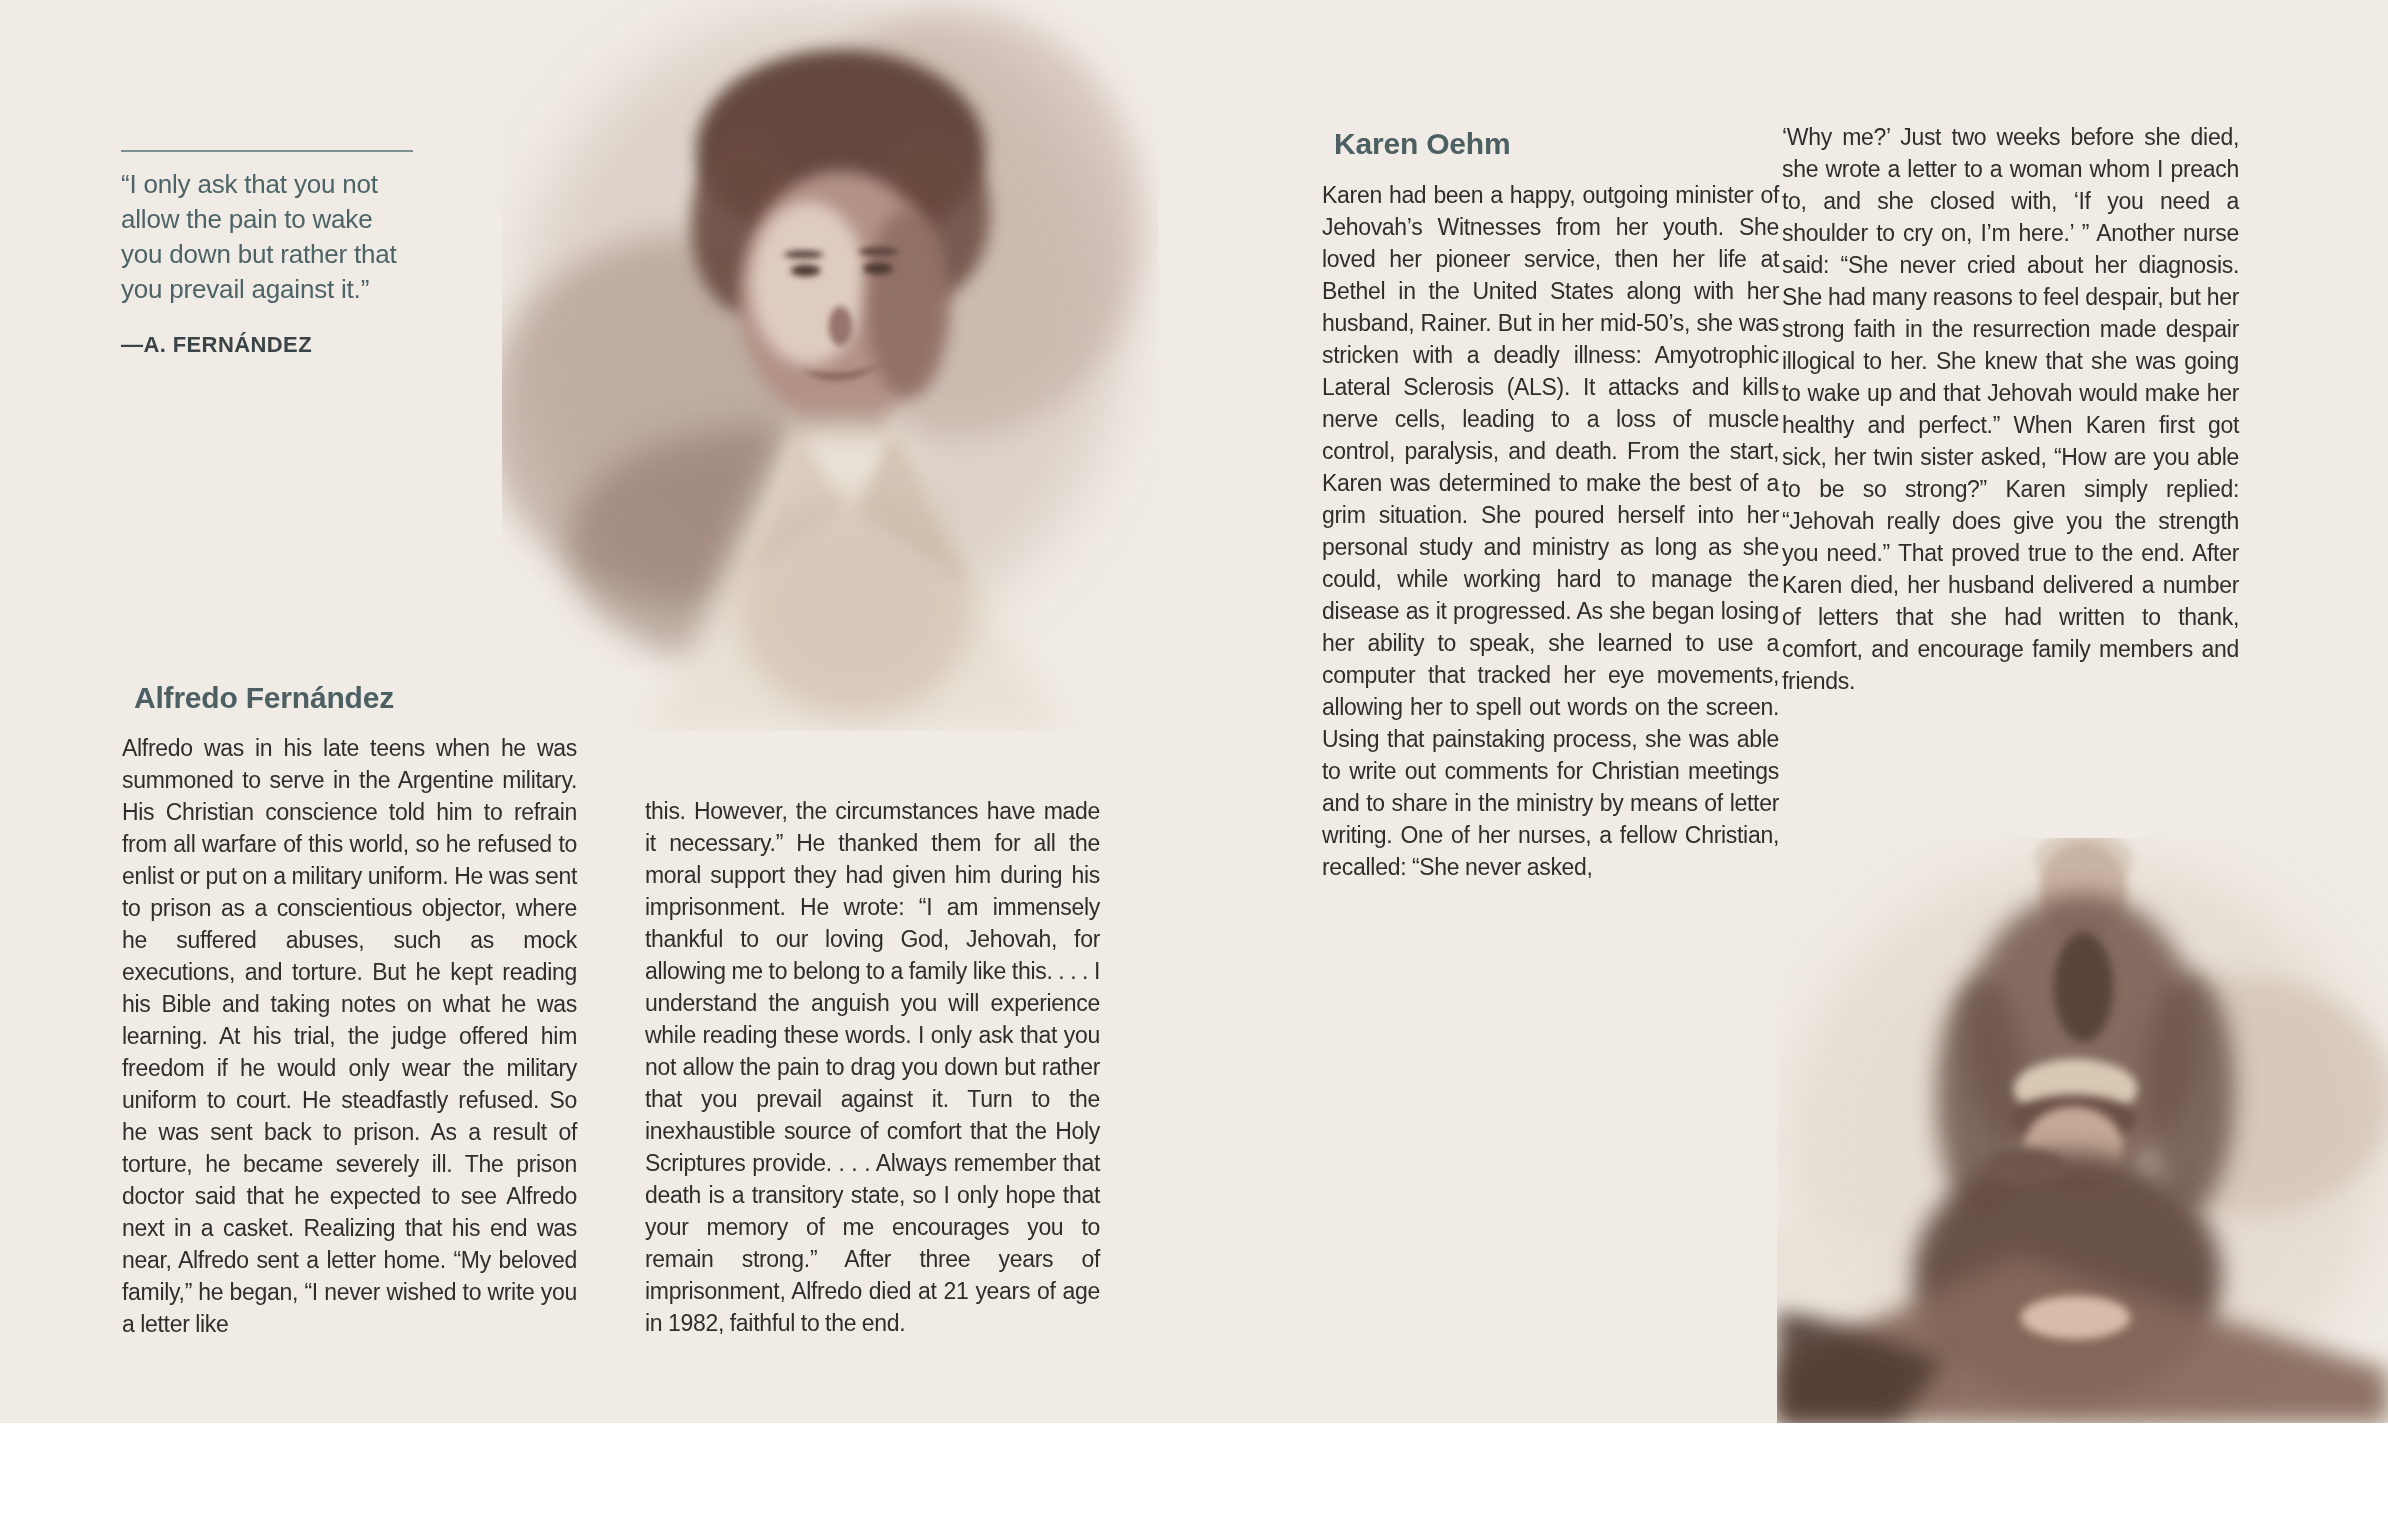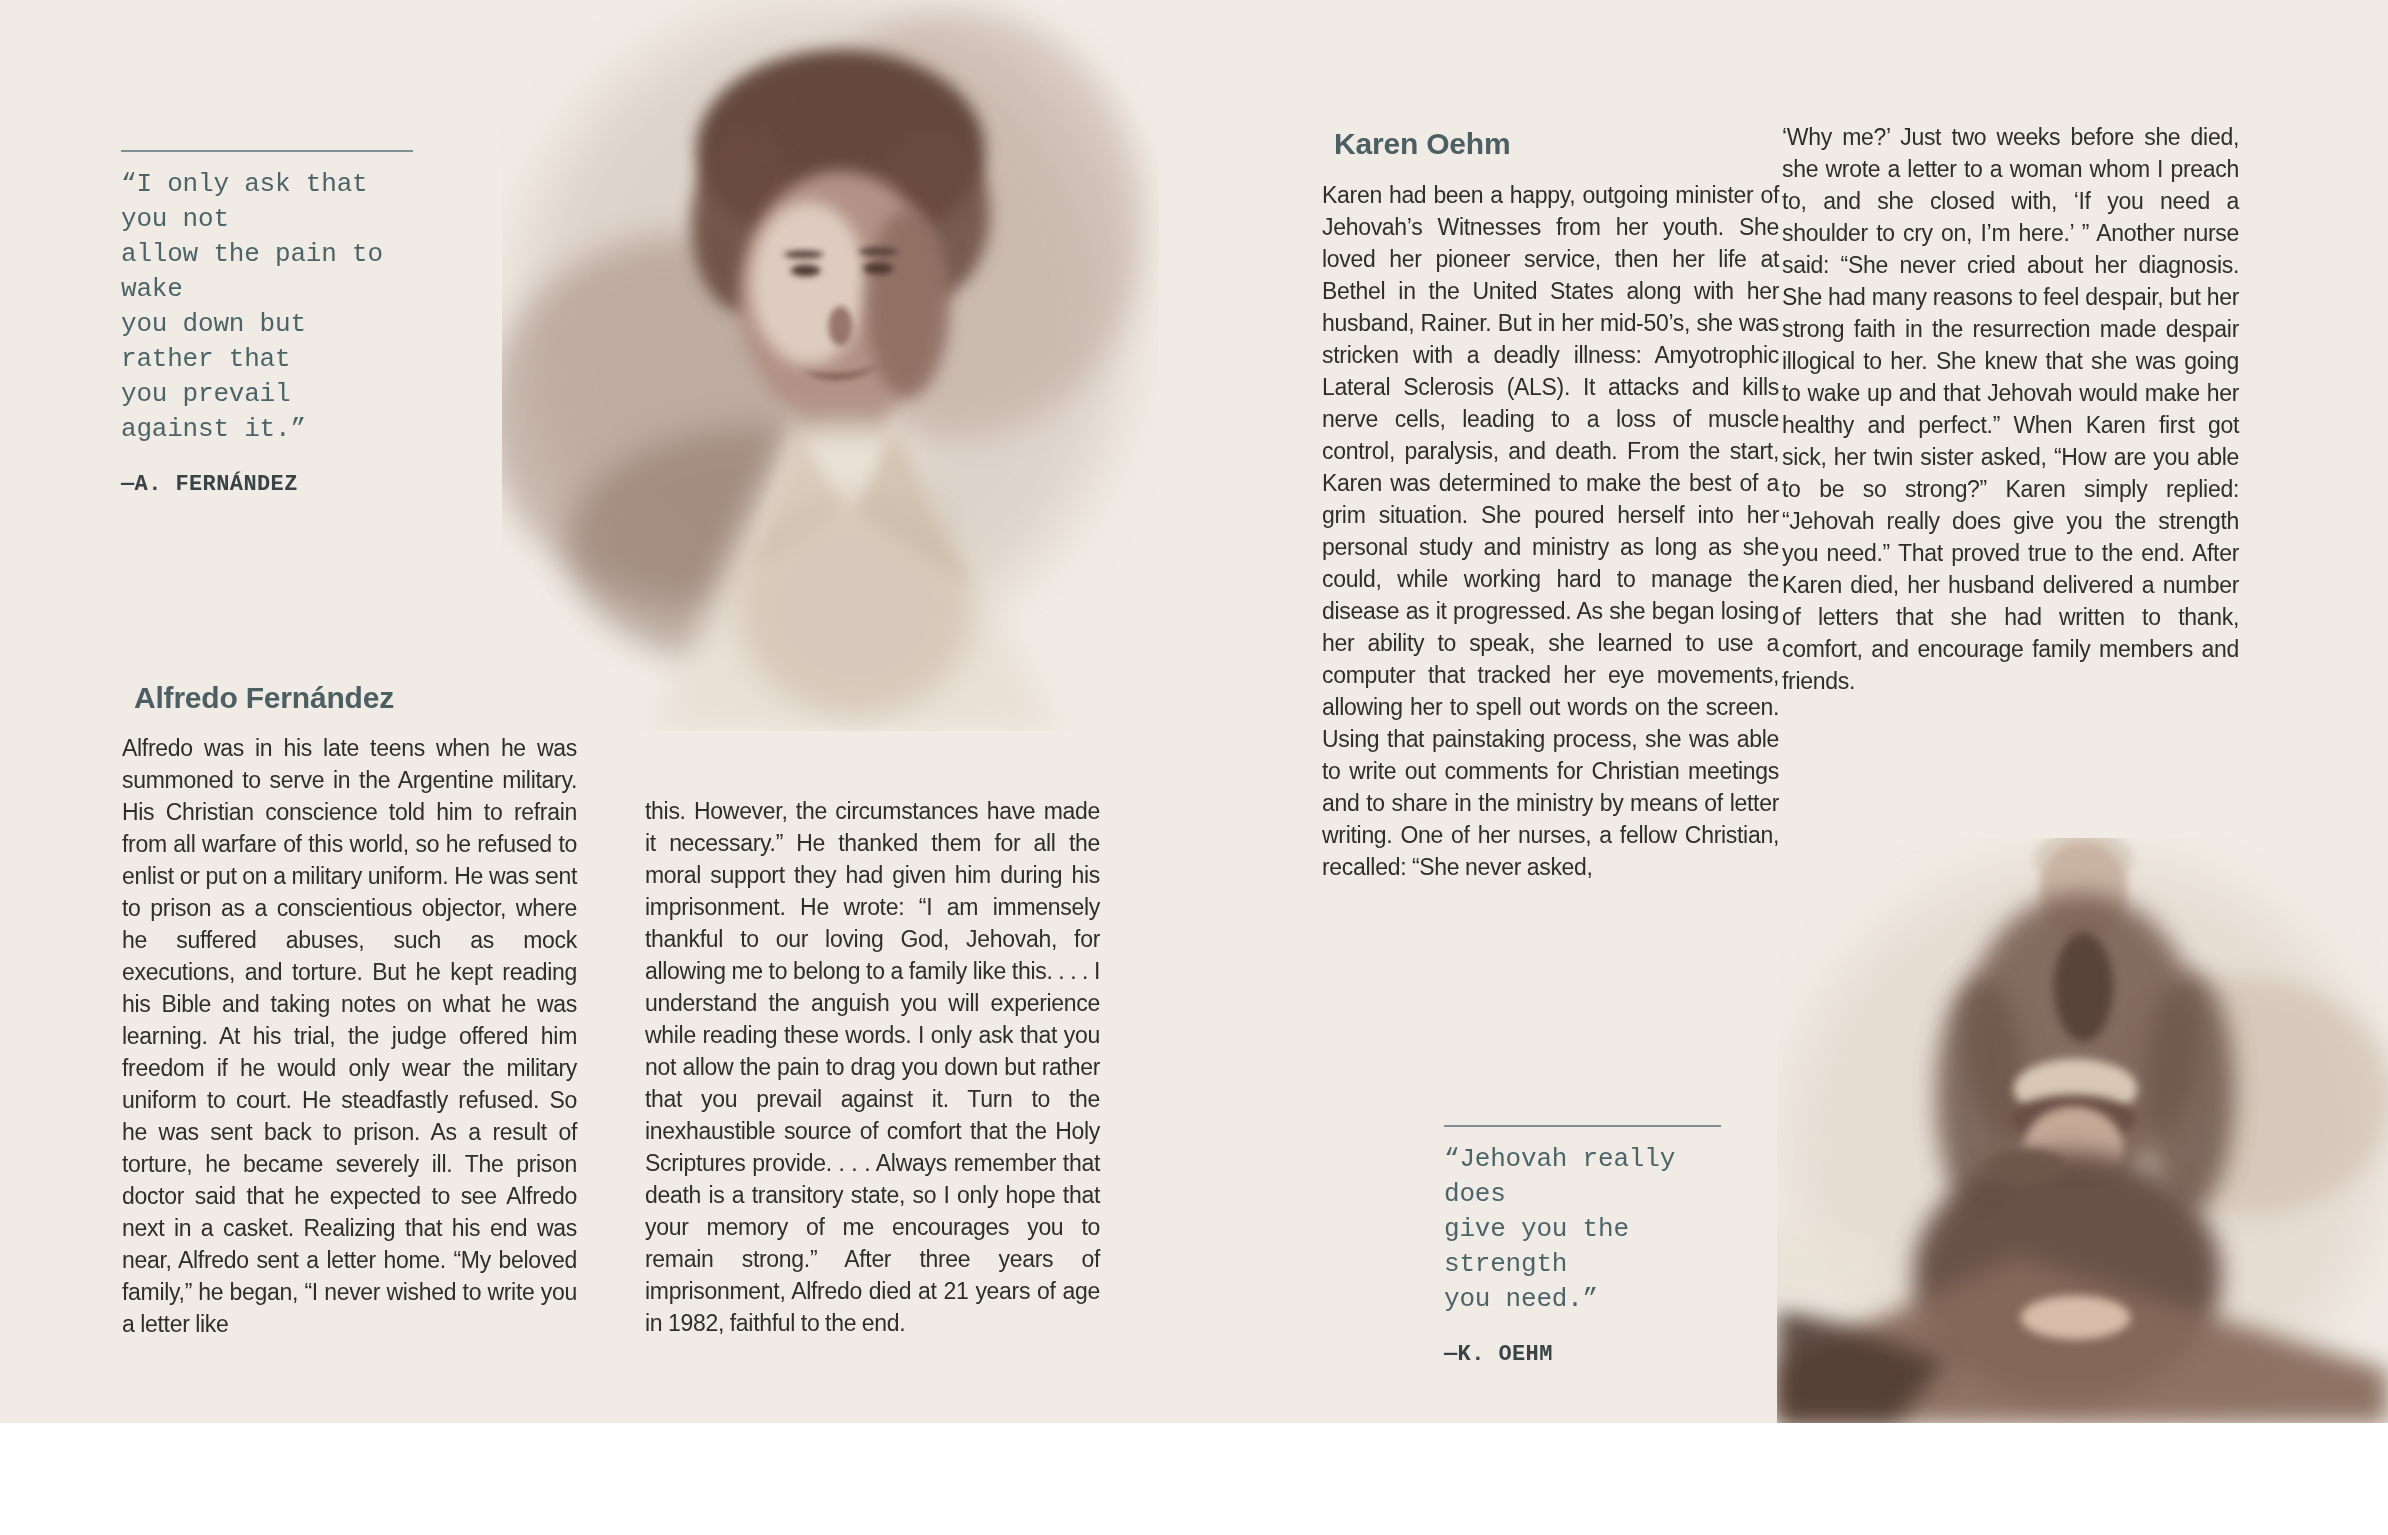--- a/index.html
+++ b/index.html
@@ -8,21 +8,21 @@
     font-family:"Liberation Sans",sans-serif;overflow:hidden;
   }
   .spread{
     position:absolute;left:0;top:0;width:2388px;height:1423px;
     background:#f0ebe4;overflow:hidden;
   }
   .bottom-strip{
     position:absolute;left:0;top:1423px;width:2388px;height:112px;background:#ffffff;
   }
   .illu{position:absolute;}
-  .pullquote{position:absolute;font-family:Liberation Mono, monospace;}
+  .pullquote{position:absolute;}
   .pq-rule{height:2px;background:#7f8e90;margin-bottom:15px;}
   .pq-line{
     font-size:26px;line-height:35px;color:#4c6468;letter-spacing:-0.2px;
   }
   .pq-attr{
     margin-top:25px;font-size:22px;font-weight:bold;color:#3a4447;letter-spacing:0.4px;
   }
   .heading{
     position:absolute;margin:12px;font-size:30px;font-weight:bold;color:#4c6064;letter-spacing:-0.2px;
   }
@@ -129,26 +129,17 @@
   </div>
 
   <h2 class="heading" id="heading-left">Alfredo Fernández</h2>
   <div class="col" id="col-a1">Alfredo was in his late teens when he was summoned to serve in the Argentine military. His Christian conscience told him to refrain from all warfare of this world, so he refused to enlist or put on a military uniform. He was sent to prison as a conscientious objector, where he suffered abuses, such as mock executions, and torture. But he kept reading his Bible and taking notes on what he was learning. At his trial, the judge offered him freedom if he would only wear the military uniform to court. He steadfastly refused. So he was sent back to prison. As a result of torture, he became severely ill. The prison doctor said that he expected to see Alfredo next in a casket. Realizing that his end was near, Alfredo sent a letter home. “My beloved family,” he began, “I never wished to write you a letter like</div>
   <div class="col" id="col-a2">this. However, the circumstances have made it necessary.” He thanked them for all the moral support they had given him during his imprisonment. He wrote: “I am immensely thankful to our loving God, Jehovah, for allowing me to belong to a family like this. . . . I understand the anguish you will experience while reading these words. I only ask that you not allow the pain to drag you down but rather that you prevail against it. Turn to the inexhaustible source of comfort that the Holy Scriptures provide. . . . Always remember that death is a transitory state, so I only hope that your memory of me encourages you to remain strong.” After three years of imprisonment, Alfredo died at 21 years of age in 1982, faithful to the end.</div>
 
   <h2 class="heading" id="heading-right">Karen Oehm</h2>
   <div class="col" id="col-k1">Karen had been a happy, outgoing minister of Jehovah’s Witnesses from her youth. She loved her pioneer service, then her life at Bethel in the United States along with her husband, Rainer. But in her mid-50’s, she was stricken with a deadly illness: Amyotrophic Lateral Sclerosis (ALS). It attacks and kills nerve cells, leading to a loss of muscle control, paralysis, and death. From the start, Karen was determined to make the best of a grim situation. She poured herself into her personal study and ministry as long as she could, while working hard to manage the disease as it progressed. As she began losing her ability to speak, she learned to use a computer that tracked her eye movements, allowing her to spell out words on the screen. Using that painstaking process, she was able to write out comments for Christian meetings and to share in the ministry by means of letter writing. One of her nurses, a fellow Christian, recalled: “She never asked,</div>
   <div class="col" id="col-k2">‘Why me?’ Just two weeks before she died, she wrote a letter to a woman whom I preach to, and she closed with, ‘If you need a shoulder to cry on, I’m here.’ ” Another nurse said: “She never cried about her diagnosis. She had many reasons to feel despair, but her strong faith in the resurrection made despair illogical to her. She knew that she was going to wake up and that Jehovah would make her healthy and perfect.” When Karen first got sick, her twin sister asked, “How are you able to be so strong?” Karen simply replied: “Jehovah really does give you the strength you need.” That proved true to the end. After Karen died, her husband delivered a number of letters that she had written to thank, comfort, and encourage family members and friends.</div>
 
-  <div class="pullquote" id="pq2">
-    <div class="pq-rule"></div>
-    <div>
-        <div class="pq-line">“Jehovah really does</div>
-        <div class="pq-line">give you the strength</div>
-        <div class="pq-line">you need.”</div>
-      </div>
-    <div class="pq-attr">—K. OEHM</div>
-  </div>
 
 </div>
 
 <div class="bottom-strip"></div>
 
 
 </body></html>

